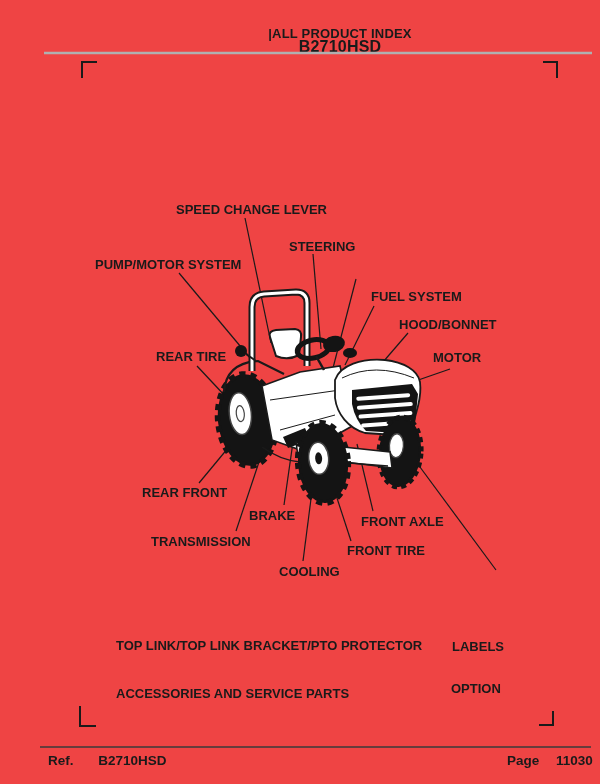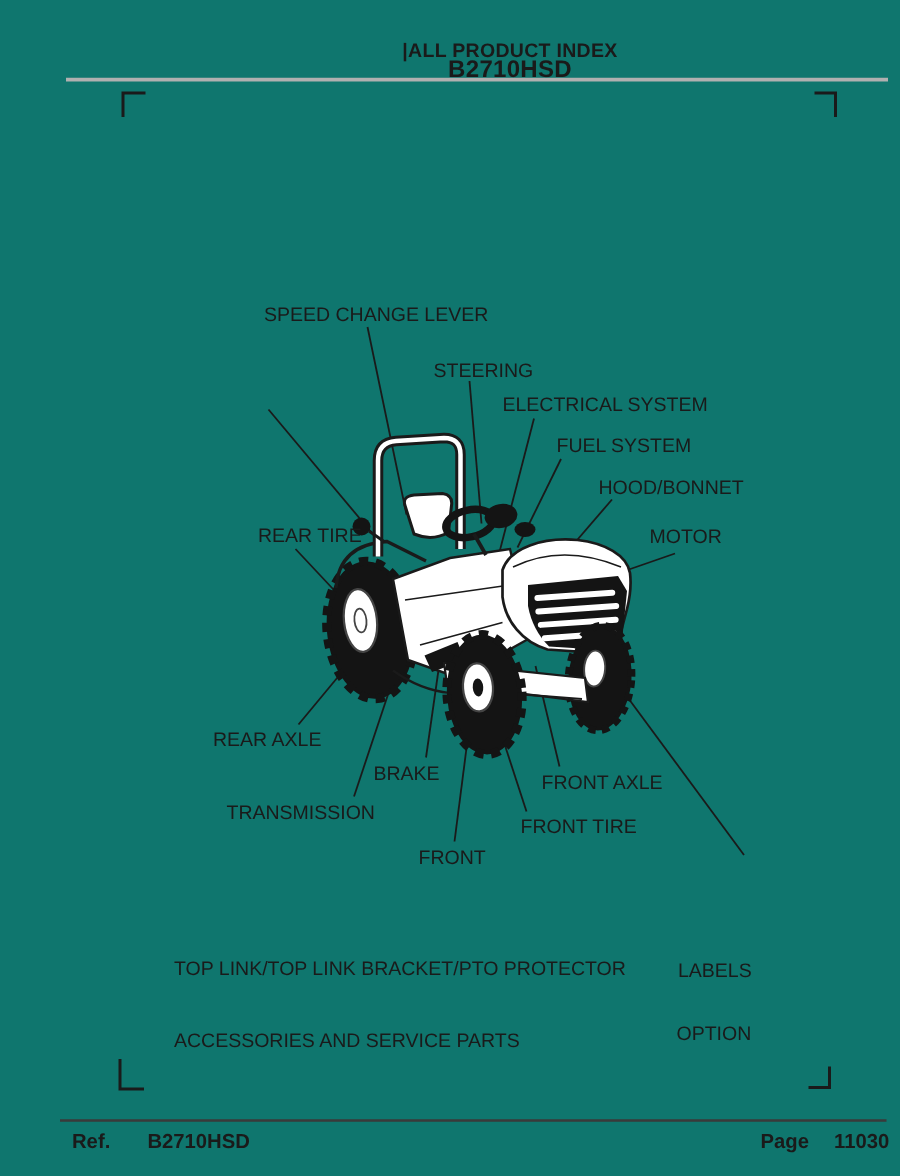--- a/index.html
+++ b/index.html
@@ -1,32 +1,32 @@
 <!DOCTYPE html>
 <html><head>
 <meta charset="utf-8">
 <style>
   html,body{margin:0;padding:0;background:#ffffff;}
   #page{
     position:relative;
     width:600px;height:784px;
-    background:#0f766e;
+    background:#ef4444;
     font-family:"Liberation Sans", sans-serif;
     color:#1a1a1a;
     overflow:hidden;
   }
   .hdr{
     position:absolute;left:0;width:600px;text-align:center;
     font-weight:bold;letter-spacing:.2px;
   }
   .hdr-line1{top:26px;font-size:13px;padding-left:40px;}
   .hdr-line2{top:38px;font-size:16px;padding-left:40px;}
   .lbl{
     position:absolute;
-    font-size:13px;font-weight:normal;
+    font-size:13px;font-weight:bold;
     white-space:nowrap;letter-spacing:0px;
   }
   svg{position:absolute;left:0;top:0;}
   .ftr{
     position:absolute;font-size:13.5px;font-weight:bold;white-space:nowrap;
   }
   .ftr span{display:inline-block;}
 </style>
 </head>
 <body>
@@ -119,31 +119,31 @@
       <g transform="rotate(-4 323 463)">
         <ellipse cx="323" cy="463" rx="25" ry="40" fill="#141414" stroke="#141414" stroke-width="6" stroke-dasharray="6 5"></ellipse>
         <ellipse cx="319" cy="458" rx="10" ry="16" fill="#ffffff" stroke="#444" stroke-width="1.5"></ellipse>
         <ellipse cx="319" cy="458" rx="3.5" ry="6" fill="#141414"></ellipse>
       </g>
     </g>
   </svg>
 
   <div class="lbl" style="left:176px;top:202px">SPEED CHANGE LEVER</div>
   <div class="lbl" style="left:289px;top:239px">STEERING</div>
-  <div class="lbl" style="left:335px;top:262px">ELECTRICAL SYSTEM</div>
+  <div class="lbl" style="left:95px;top:257px">PUMP/MOTOR SYSTEM</div>
   <div class="lbl" style="left:371px;top:289px">FUEL SYSTEM</div>
   <div class="lbl" style="left:399px;top:317px">HOOD/BONNET</div>
-  <div class="lbl" style="left:172px;top:349px">REAR TIRE</div>
+  <div class="lbl" style="left:156px;top:349px">REAR TIRE</div>
   <div class="lbl" style="left:433px;top:350px">MOTOR</div>
-  <div class="lbl" style="left:142px;top:485px">REAR AXLE</div>
+  <div class="lbl" style="left:142px;top:485px">REAR FRONT</div>
   <div class="lbl" style="left:249px;top:508px">BRAKE</div>
   <div class="lbl" style="left:361px;top:514px">FRONT AXLE</div>
   <div class="lbl" style="left:151px;top:534px">TRANSMISSION</div>
   <div class="lbl" style="left:347px;top:543px">FRONT TIRE</div>
-  <div class="lbl" style="left:279px;top:564px">FRONT</div>
+  <div class="lbl" style="left:279px;top:564px">COOLING</div>
 
   <div class="lbl" style="left:116px;top:638px">TOP LINK/TOP LINK BRACKET/PTO PROTECTOR</div>
   <div class="lbl" style="left:452px;top:639px">LABELS</div>
   <div class="lbl" style="left:116px;top:686px">ACCESSORIES AND SERVICE PARTS</div>
   <div class="lbl" style="left:451px;top:681px">OPTION</div>
 
   <div class="ftr" style="left:48px;top:753px">
     <span>Ref.</span>
     <span style="margin-left:21px">B2710HSD</span>
   </div>

